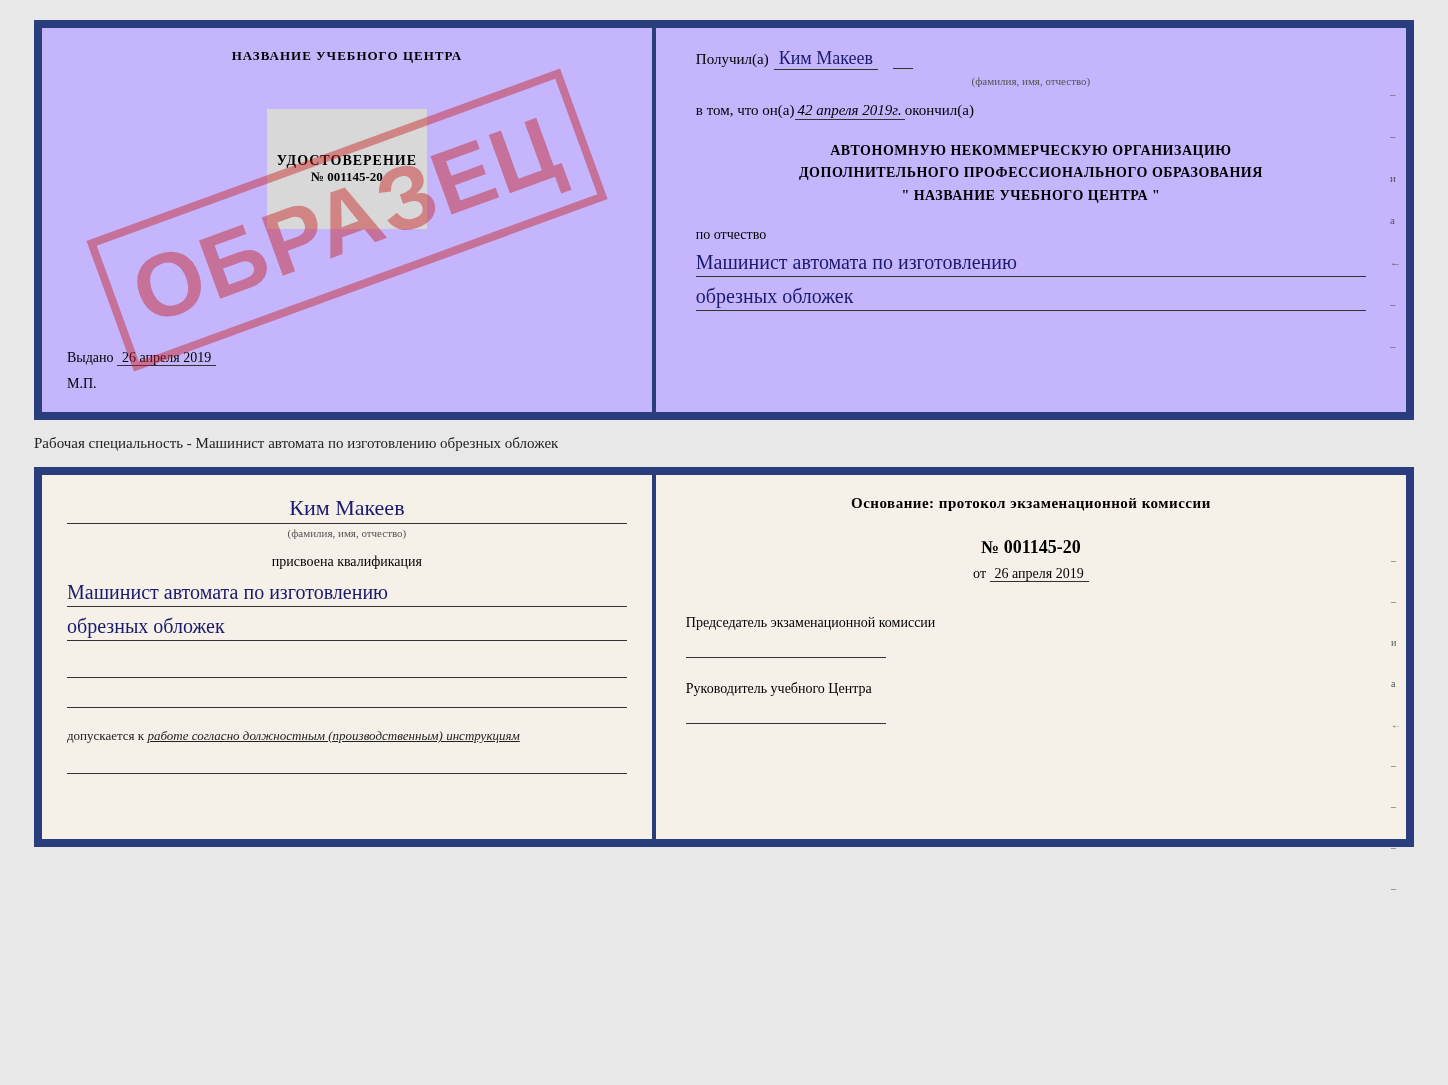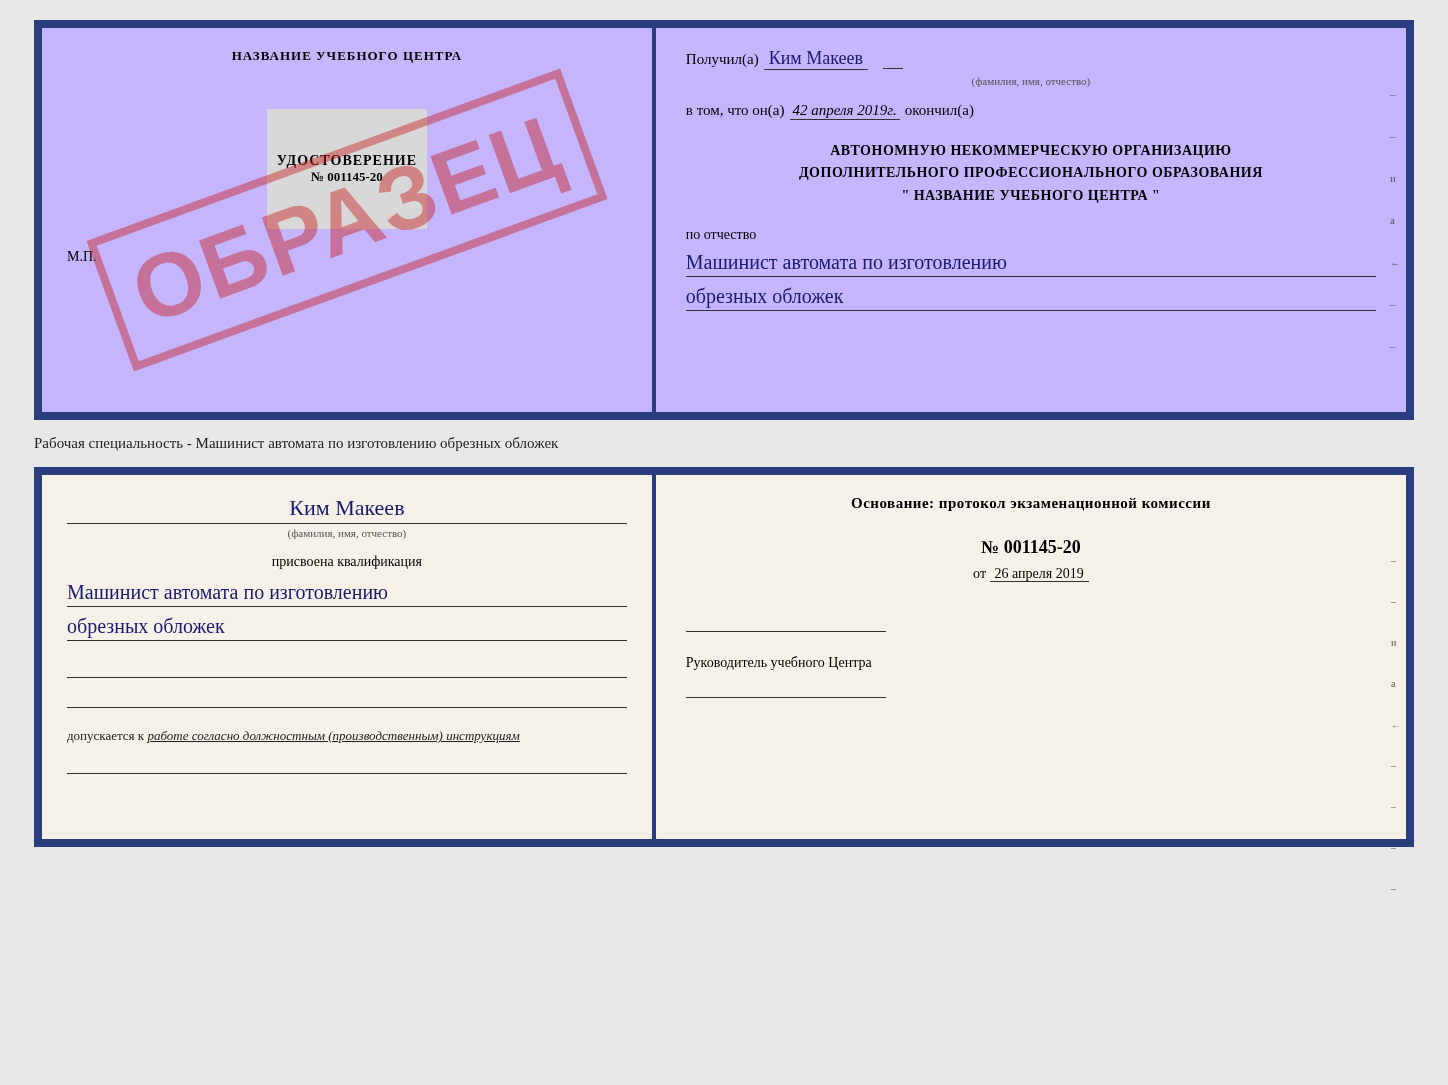--- a/index.html
+++ b/index.html
@@ -37,21 +37,21 @@
       border-right: 4px solid #2a3d7c;
       padding: 20px 25px;
       display: flex;
       flex-direction: column;
       align-items: center;
       position: relative;
     }
 
     .right-panel {
       width: 55%;
-      padding: 20px 30px;
+      padding: 20px 40px;
       position: relative;
     }
 
     
     .org-name-top {
       font-size: 13px;
       font-weight: bold;
       text-align: center;
       letter-spacing: 1px;
       margin-bottom: 15px;
@@ -140,21 +140,20 @@
       color: #555;
       margin-top: 2px;
       margin-bottom: 15px;
     }
 
     .in-that-line {
       font-size: 15px;
       margin-bottom: 20px;
       display: flex;
       align-items: baseline;
-      gap: 5px;
       flex-wrap: wrap;
     }
 
     .underline-text {
       border-bottom: 1px solid #333;
       padding: 0 3px;
       font-style: italic;
       font-size: 15px;
     }
 
@@ -336,20 +335,24 @@
     <div class="left-panel">
       <div class="org-name-top">НАЗВАНИЕ УЧЕБНОГО ЦЕНТРА</div>
 
       <div class="stamp-watermark">ОБРАЗЕЦ</div>
 
       <div class="certificate-block">
         <div class="cert-title">УДОСТОВЕРЕНИЕ</div>
         <div class="cert-number">№ 001145-20</div>
       </div>
 
+      <div class="issued-line">
+        <span>Выдано</span>
+        <span style="border-bottom:1px solid #333; padding: 0 5px; font-size:14px;">26 апреля 2019</span>
+      </div>
 
       <div class="mp-line">М.П.</div>
     </div>
 
     <div class="right-panel">
 
       <div class="received-line">
         <span>Получил(а)</span>
         <span class="handwritten">Ким Макеев</span>
         <span style="margin-left:10px; border-bottom:1px solid #333; width:20px; display:inline-block;">&nbsp;&nbsp;&nbsp;</span>
@@ -413,20 +416,21 @@
       <div class="basis-title">Основание: протокол экзаменационной комиссии</div>
 
       <div class="protocol-number">№ 001145-20</div>
 
       <div class="protocol-date">
         <span>от</span>
         <span style="border-bottom:1px solid #333; padding: 0 5px;">26 апреля 2019</span>
       </div>
 
       <div class="chairman-block">
+        <div class="chairman-label">Председатель экзаменационной комиссии</div>
         <div class="signature-line"></div>
       </div>
 
       <div class="chairman-block">
         <div class="chairman-label">Руководитель учебного Центра</div>
         <div class="signature-line"></div>
       </div>
 
       <div class="right-edge-marks">
         <span>–</span>

